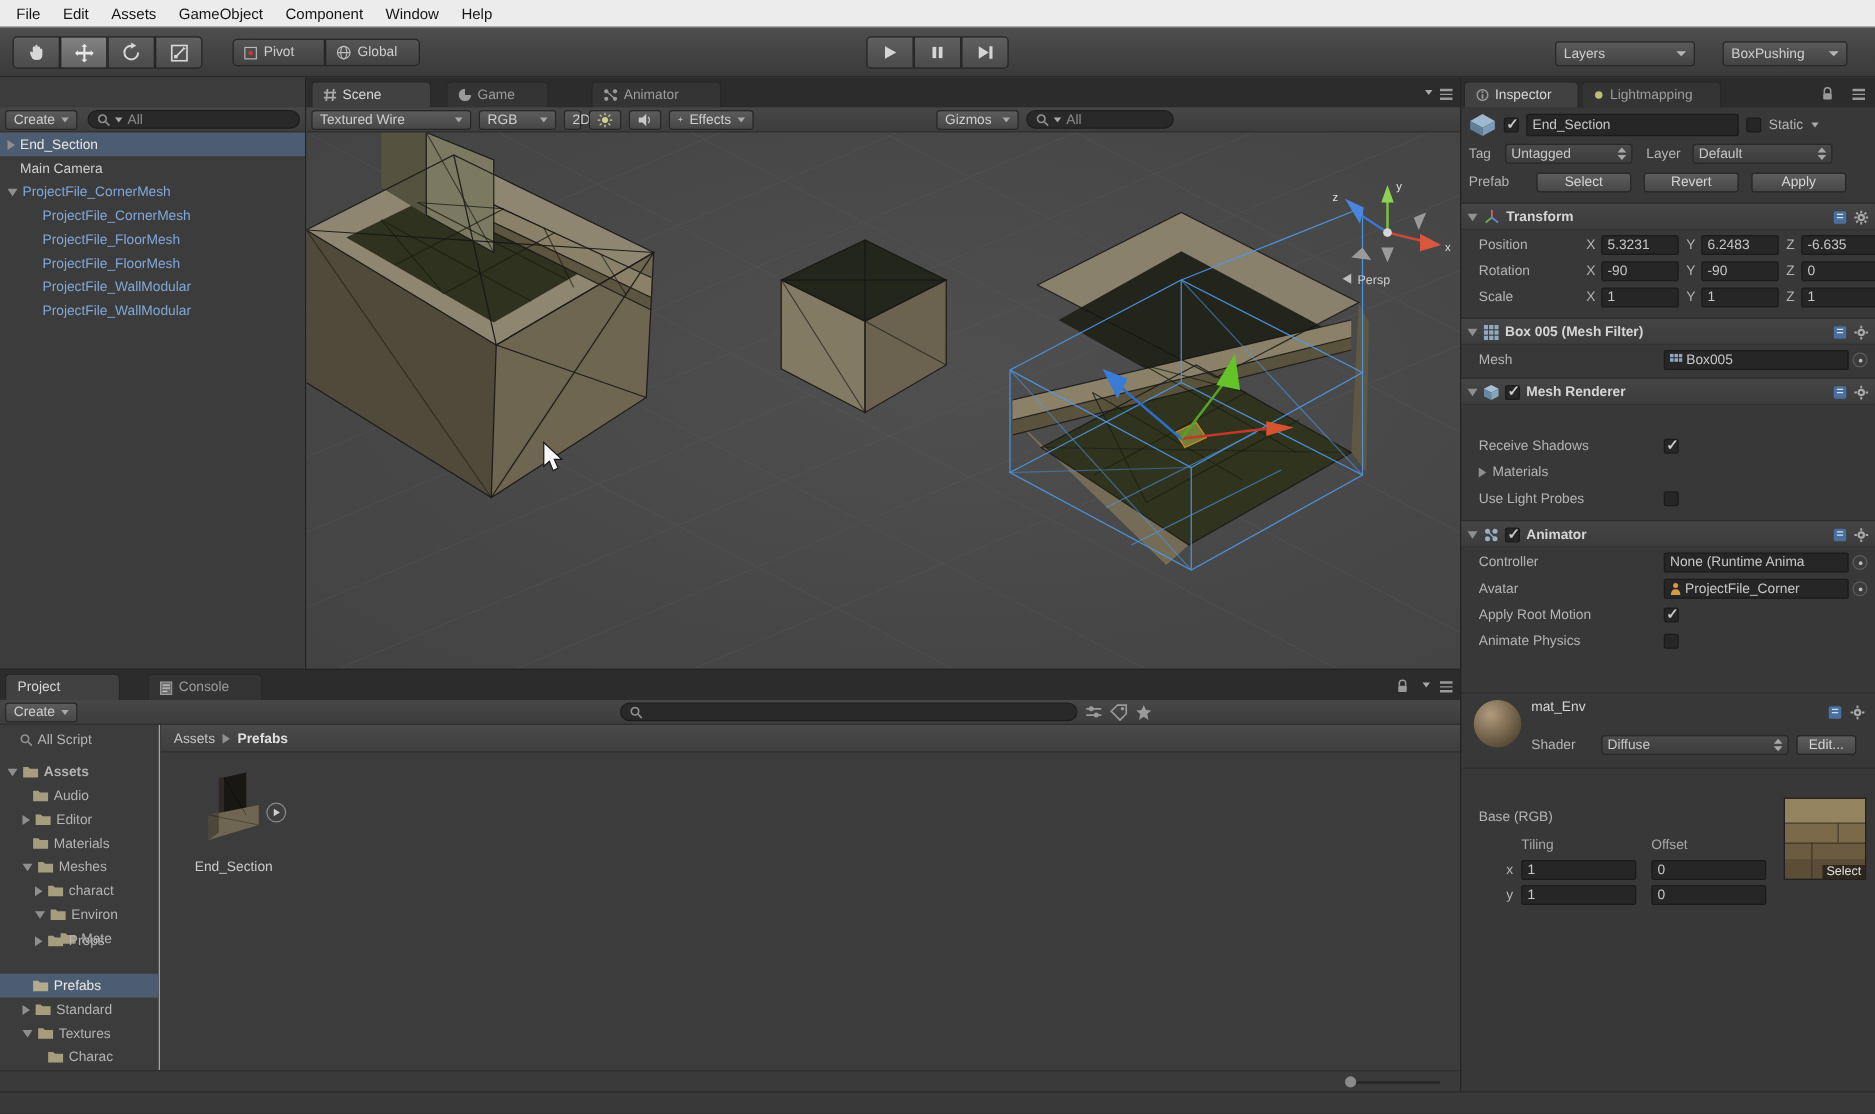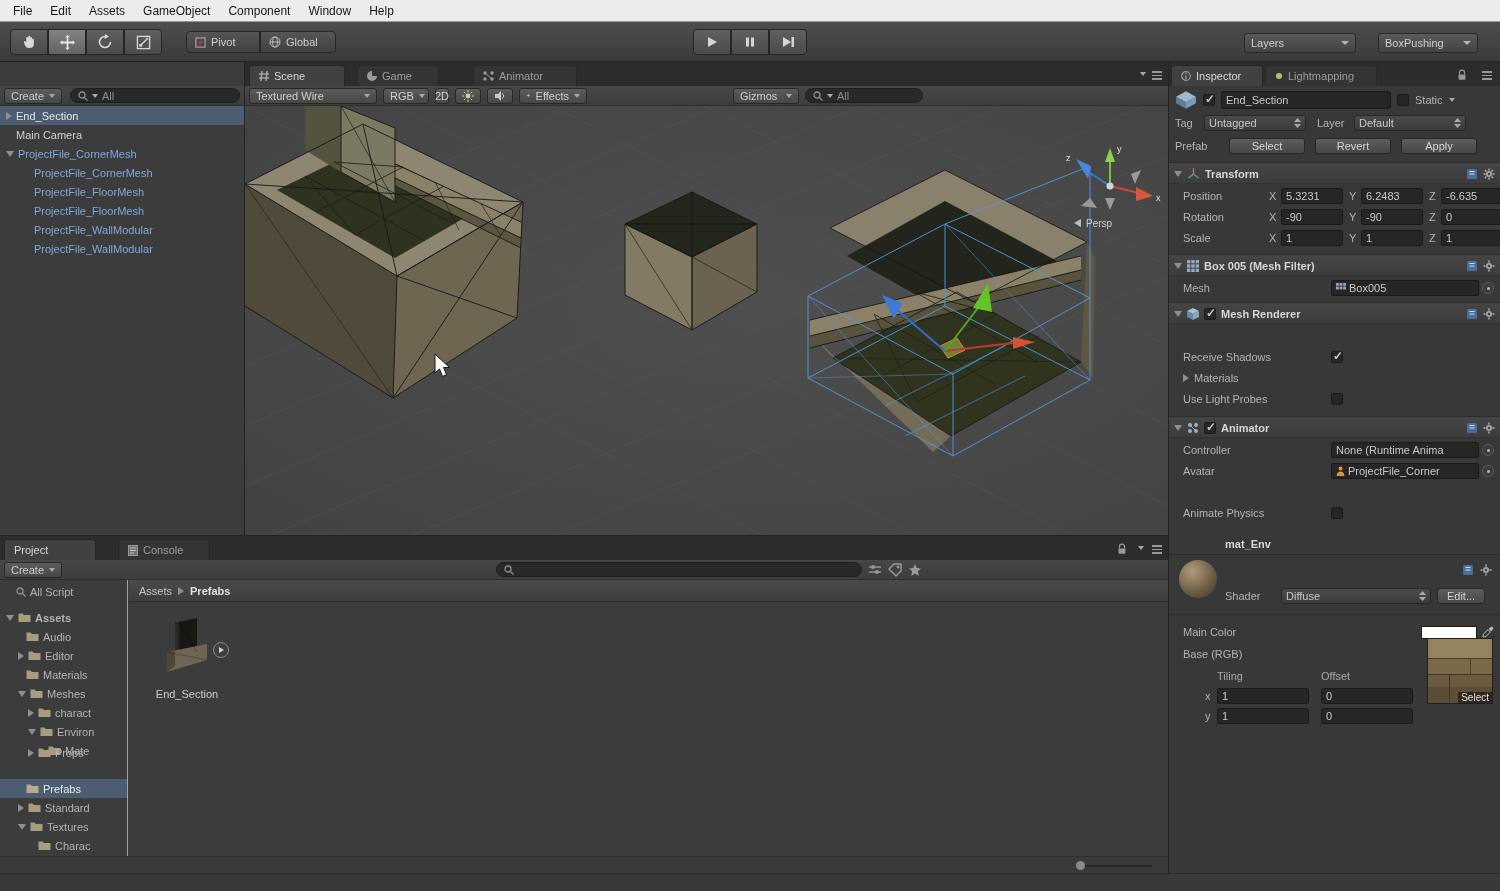--- a/index.html
+++ b/index.html
@@ -224,25 +224,25 @@
           <span></span>
           <span></span>
           <span></span>
         </span>
     </div>
     <div class="striprow" style="top:24px;padding:0 4px;gap:6px">
       <div class="minibtn" style="width:128px">
         <span>Textured Wire</span>
           <span class="scaret" style="margin-left:auto"></span>
       </div>
-      <div class="minibtn" style="width:46px">
+      <div class="minibtn" style="width:62px">
         <span>RGB</span>
           <span class="scaret" style="margin-left:auto"></span>
       </div>
-      <div class="minibtn" style="width:14px;justify-content:center">
+      <div class="minibtn" style="width:14px;">
         <span>2D</span>
       </div>
       <div class="minibtn" style="width:26px;justify-content:center">
         <svg width="12" height="12" viewBox="0 0 12 12">
             <circle cx="6" cy="6" r="2.4" fill="#cfcf90"></circle>
             <g stroke="#cfcf90" stroke-width="1">
               <line x1="6" y1="0" x2="6" y2="2.2"></line>
               <line x1="6" y1="9.8" x2="6" y2="12"></line>
               <line x1="0" y1="6" x2="2.2" y2="6"></line>
               <line x1="9.8" y1="6" x2="12" y2="6"></line>
@@ -865,28 +865,32 @@
       </span>
       <span class="picker"></span>
     </div>
     <div class="irow" style="top:378px">
       <span class="ilbl">Controller</span>
       <span class="fld objfld">
         <span>None (Runtime Anima</span>
       </span>
       <span class="picker"></span>
     </div>
+    <div class="irow" style="top:420px">
+      <span class="ilbl">Apply Root Motion</span>
+      <span class="chk on"></span>
+    </div>
     <div class="irow" style="top:441px">
       <span class="ilbl">Animate Physics</span>
       <span class="chk"></span>
     </div>
 
     <div style="position:absolute;left:0;top:492px;width:100%;height:2px;border-top:1px solid #2d2d2d"></div>
     <div style="position:absolute;left:10px;top:498px;width:38px;height:38px;border-radius:50%;background:radial-gradient(circle at 35% 30%, #b09a7c, #6b5b44 60%, #3a3124)"></div>
-    <div style="position:absolute;left:56px;top:476px;font-weight:bold;color:#d6d6d6">mat_Env</div>
+    <div style="position:absolute;left:56px;top:498px;font-weight:normal;color:#d6d6d6">mat_Env</div>
     <svg style="position:absolute;right:26px;top:502px" width="12" height="12" viewBox="0 0 12 12">
         <rect x="1" y="1" width="10" height="10" rx="1.5" fill="#4a6f9c"></rect>
         <line x1="3.5" y1="3.5" x2="8.5" y2="3.5" stroke="#cfe0f2"></line>
         <line x1="3.5" y1="6" x2="8.5" y2="6" stroke="#cfe0f2"></line>
       </svg>
     <svg style="position:absolute;right:8px;top:502px" width="12" height="12" viewBox="0 0 12 12">
         <circle cx="6" cy="6" r="3" fill="#a8a8a8"></circle>
         <g stroke="#a8a8a8" stroke-width="1.6">
           <line x1="6" y1="0.5" x2="6" y2="2.5"></line>
           <line x1="6" y1="9.5" x2="6" y2="11.5"></line>
@@ -901,28 +905,20 @@
         <span>Diffuse</span>
         <svg style="margin-left:auto" width="7" height="10" viewBox="0 0 7 10">
             <polygon points="0,4 7,4 3.5,0" fill="#a8a8a8"></polygon>
             <polygon points="0,6 7,6 3.5,10" fill="#a8a8a8"></polygon>
           </svg>
       </span>
       <span class="pbtn" style="width:48px">Edit...</span>
     </div>
     <div style="position:absolute;left:0;top:552px;width:100%;border-top:1px solid #2f2f2f"></div>
 
-    <div class="irow" style="top:560px">
-      <span style="width:238px;flex:none">Main Color</span>
-      <span style="width:56px;height:13px;background:#ffffff;border:1px solid #1c1c1c;flex:none"></span>
-      <svg style="margin-left:5px" width="12" height="12" viewBox="0 0 12 12">
-          <path d="M10.8 1.2 a1.7 1.7 0 0 0-2.4 0 L6.6 3 L9 5.4 L10.8 3.6 a1.7 1.7 0 0 0 0-2.4 Z" fill="#b8b8b8"></path>
-          <path d="M6 3.6 L1.2 8.4 L1 11 L3.6 10.8 L8.4 6 Z" fill="none" stroke="#b8b8b8"></path>
-        </svg>
-    </div>
     <div class="irow" style="top:582px">
       <span>Base (RGB)</span>
     </div>
     <div class="irow" style="top:604px;padding-left:48px;color:#a8a8a8">
       <span style="width:104px;flex:none">Tiling</span>
       <span>Offset</span>
     </div>
     <div class="irow" style="top:624px;padding-left:36px">
       <span style="width:12px;flex:none">x</span>
       <span class="fld" style="width:92px;flex:none">1</span>

